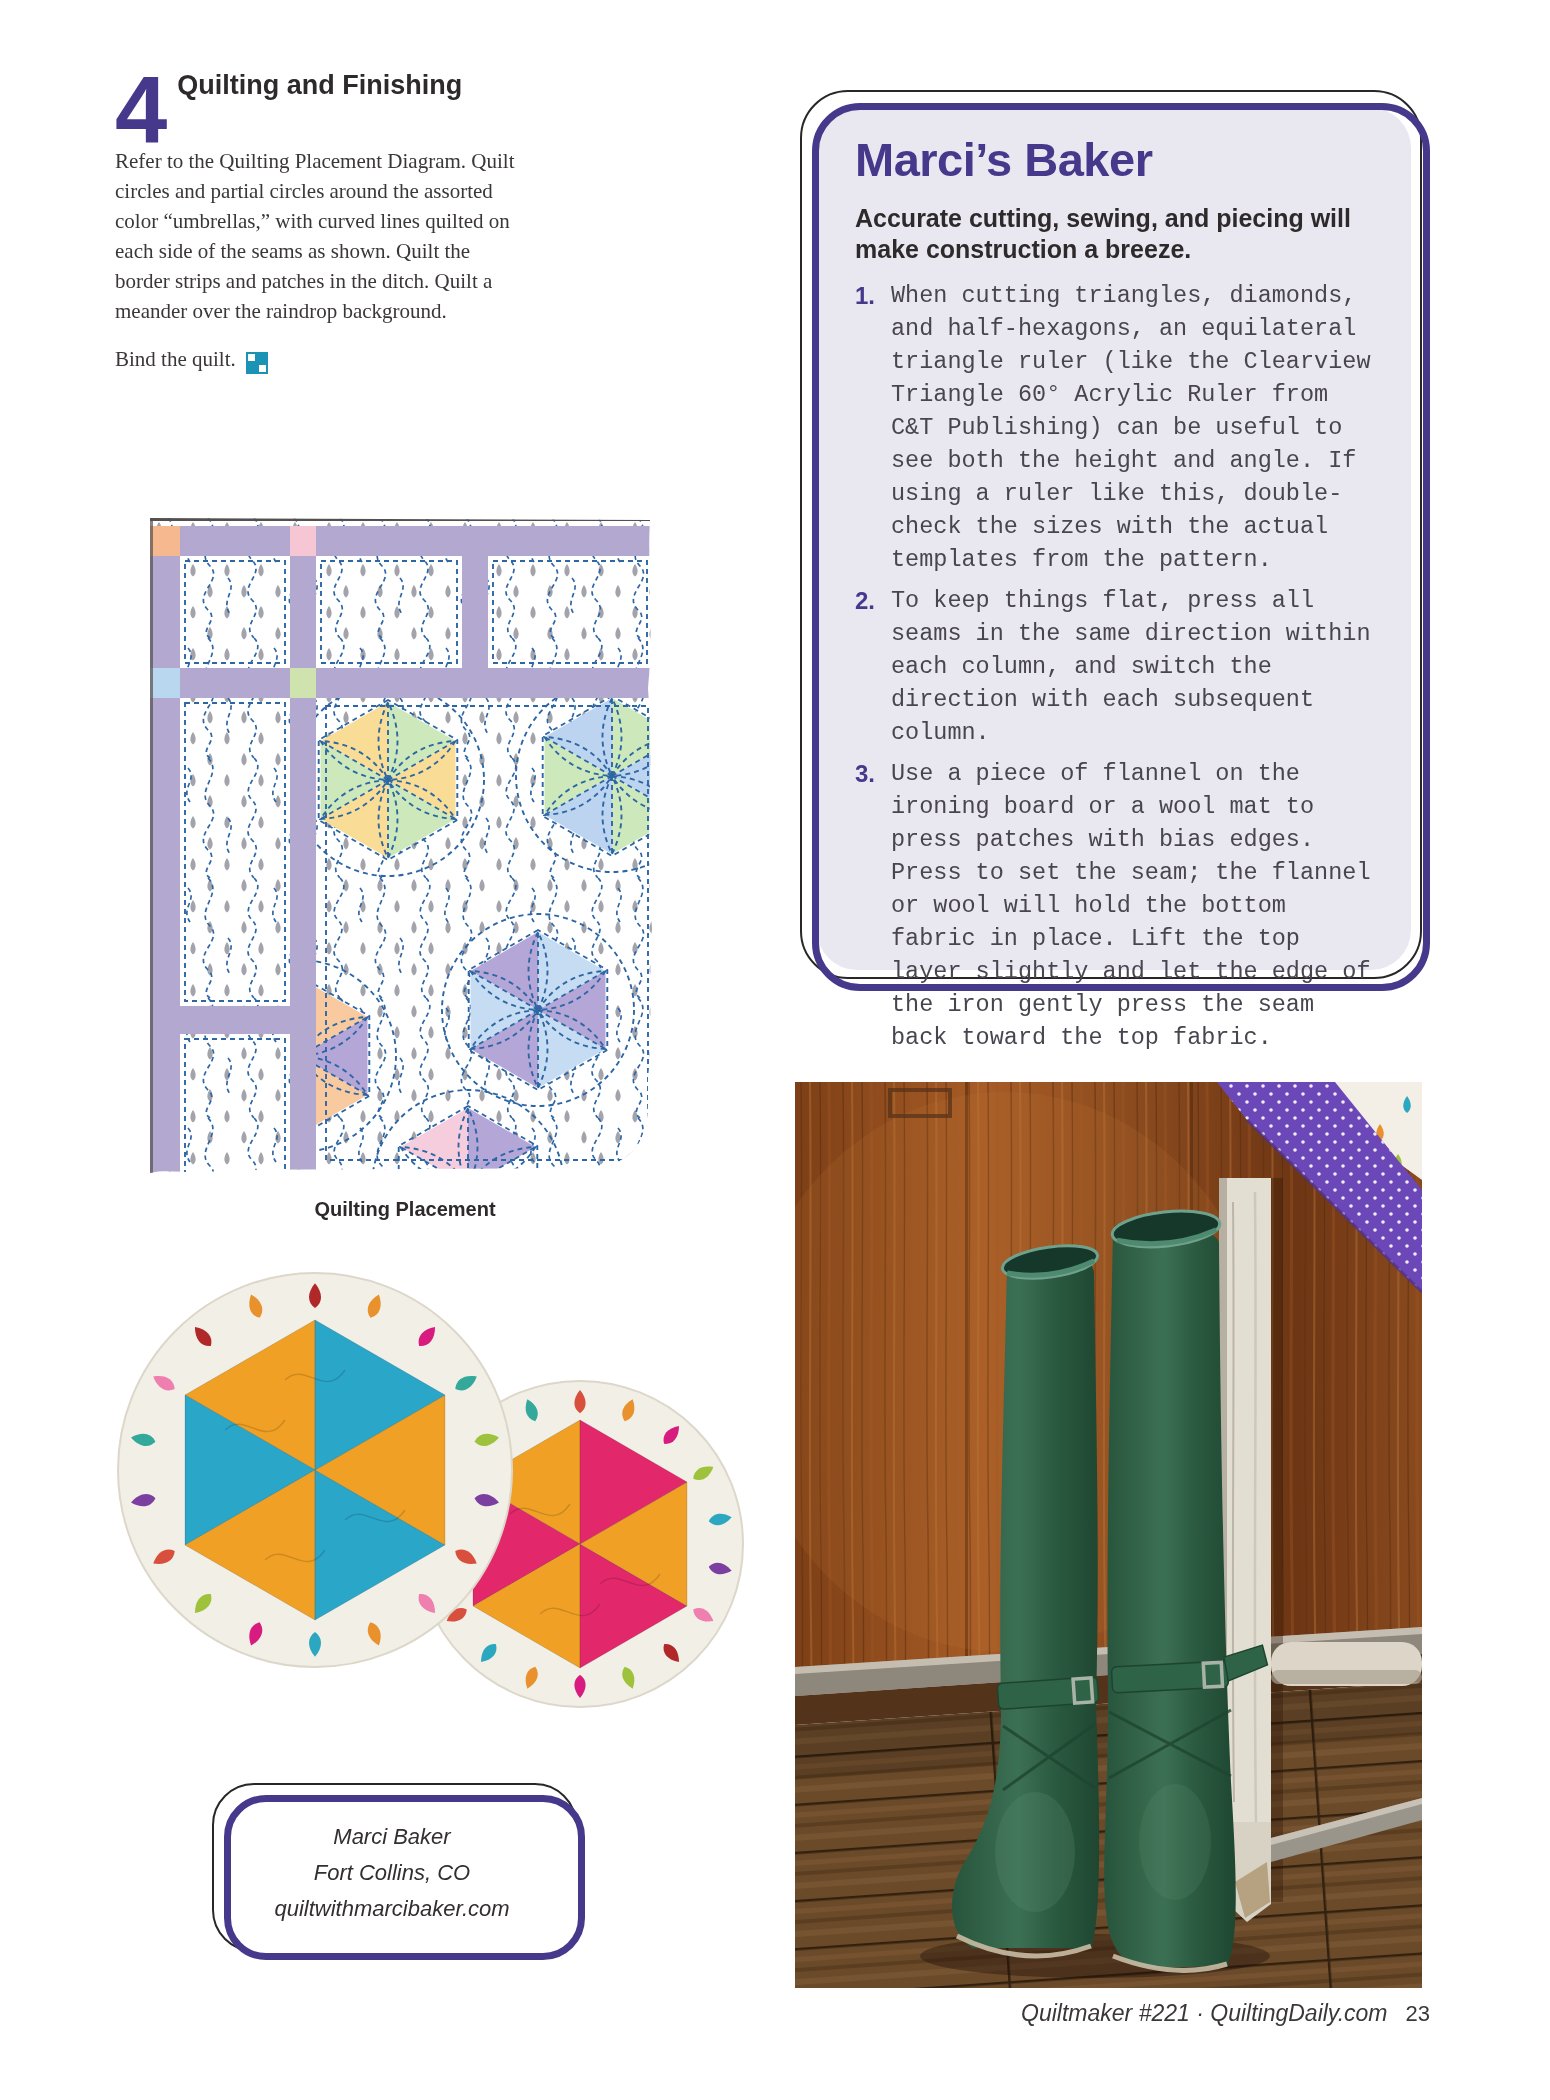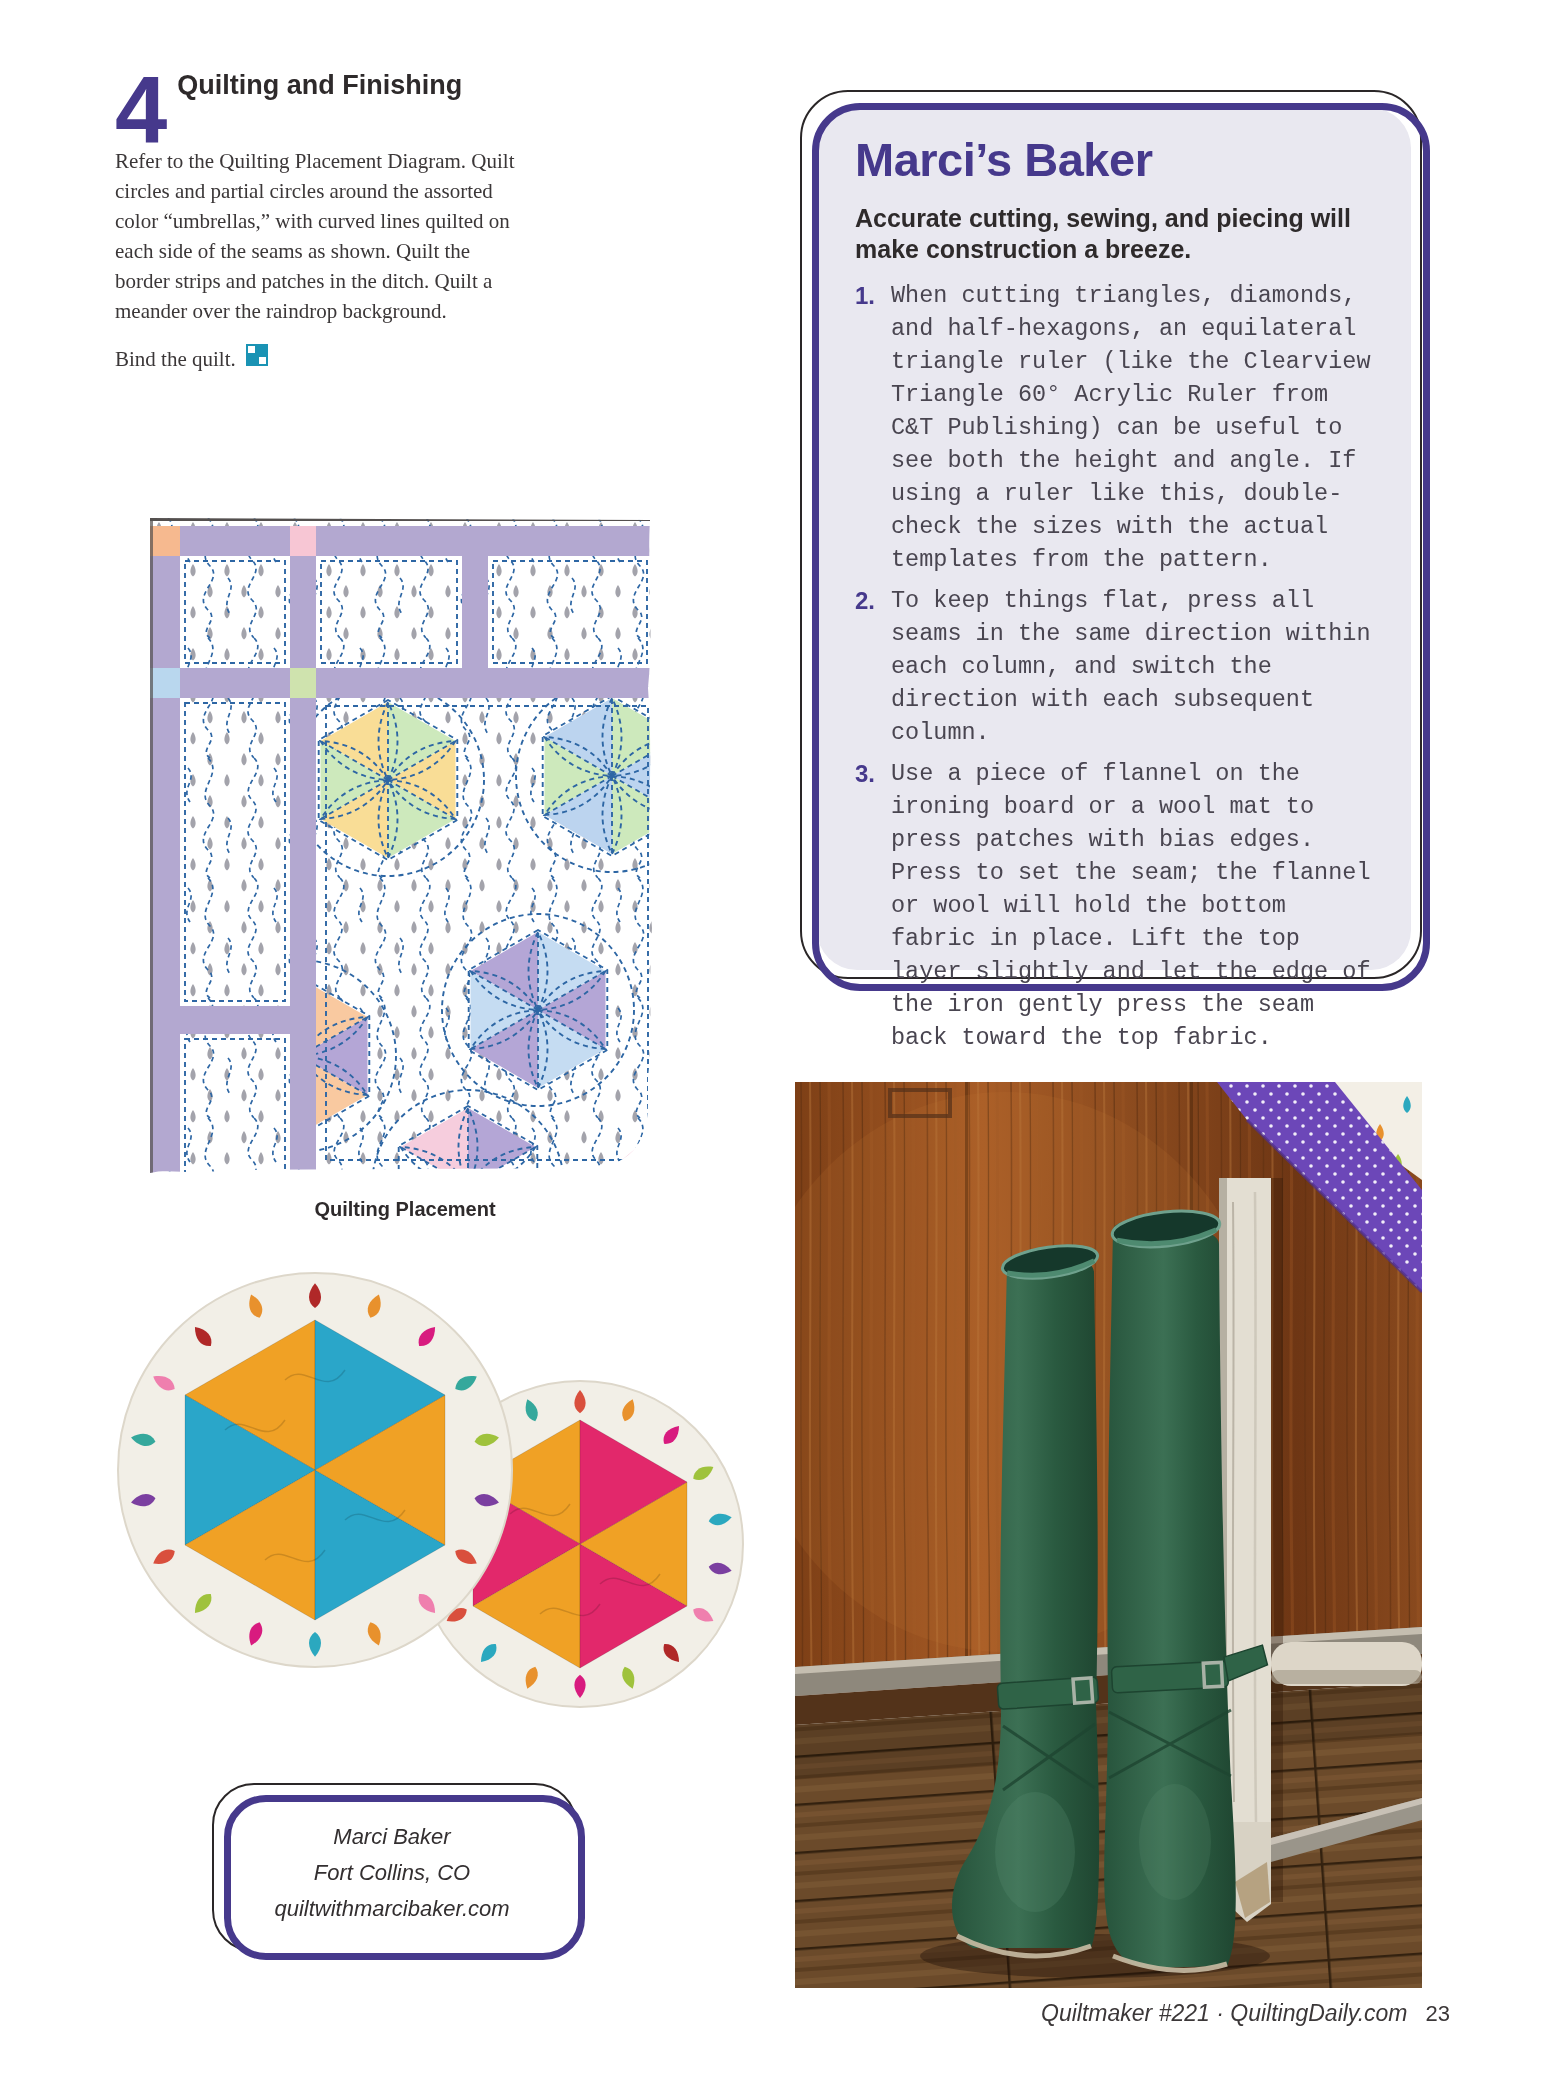--- a/index.html
+++ b/index.html
@@ -8,21 +8,21 @@
   .abs{position:absolute;}
 
   
   .left-col{left:115px;top:70px;width:400px;color:#3b3738;}
   .dropcap{float:left;font-size:94px;line-height:72px;font-weight:bold;
            color:#46398c;margin:4px 10px 0 0;font-family:"Liberation Sans",sans-serif;}
   .step-title{display:block;font-size:27px;font-weight:bold;color:#2e2a2b;
               font-family:"Liberation Sans",sans-serif;margin-bottom:4px;}
   .serif{font-family:"Liberation Serif",serif;font-size:21px;line-height:30px;color:#3b3738;}
   .para{}
-  .bind-line{margin-top:18px;display:flex;align-items:flex-start;gap:10px;}
+  .bind-line{margin-top:18px;display:flex;align-items:flex-end;gap:10px;}
   .endmark{width:22px;height:22px;display:inline-grid;grid-template-columns:11px 11px;
            grid-template-rows:11px 11px;}
   .endmark span{display:block;}
   .em-tl{background:#ffffff;box-shadow:inset 0 0 0 2px #1a93b4;}
   .em-tr{background:#1a93b4;}
   .em-bl{background:#1a93b4;}
   .em-br{background:#ffffff;box-shadow:inset 0 0 0 2px #1a93b4;}
 
   
   .diagram{left:150px;top:518px;width:510px;height:660px;}
@@ -54,21 +54,21 @@
   .tips-subtitle{margin-top:16px;font-size:25px;line-height:31px;font-weight:bold;color:#2e2a2b;}
   .tips-list{margin-top:14px;}
   .tip-item{display:flex;margin-top:8px;}
   .tip-num{flex:0 0 36px;font-weight:bold;color:#46398c;font-size:24px;line-height:33px;}
   .tip-text{flex:1;font-size:23.5px;line-height:33px;color:#494550;font-family:Liberation Mono, monospace;}
 
   
   .photo{left:795px;top:1082px;width:627px;height:906px;}
 
   
-  .footer{right:100px;top:2000px;display:flex;align-items:baseline;gap:18px;}
+  .footer{right:120px;top:2000px;display:flex;align-items:baseline;gap:18px;}
   .footer-credit{font-style:italic;font-size:23px;color:#3b3738;}
   .footer-page{font-size:22px;color:#3b3738;}
 </style>
 </head>
 <body>
 
 <div class="abs left-col">
   <div>
     <div class="dropcap">4</div>
     <span class="step-title">Quilting and Finishing</span>

